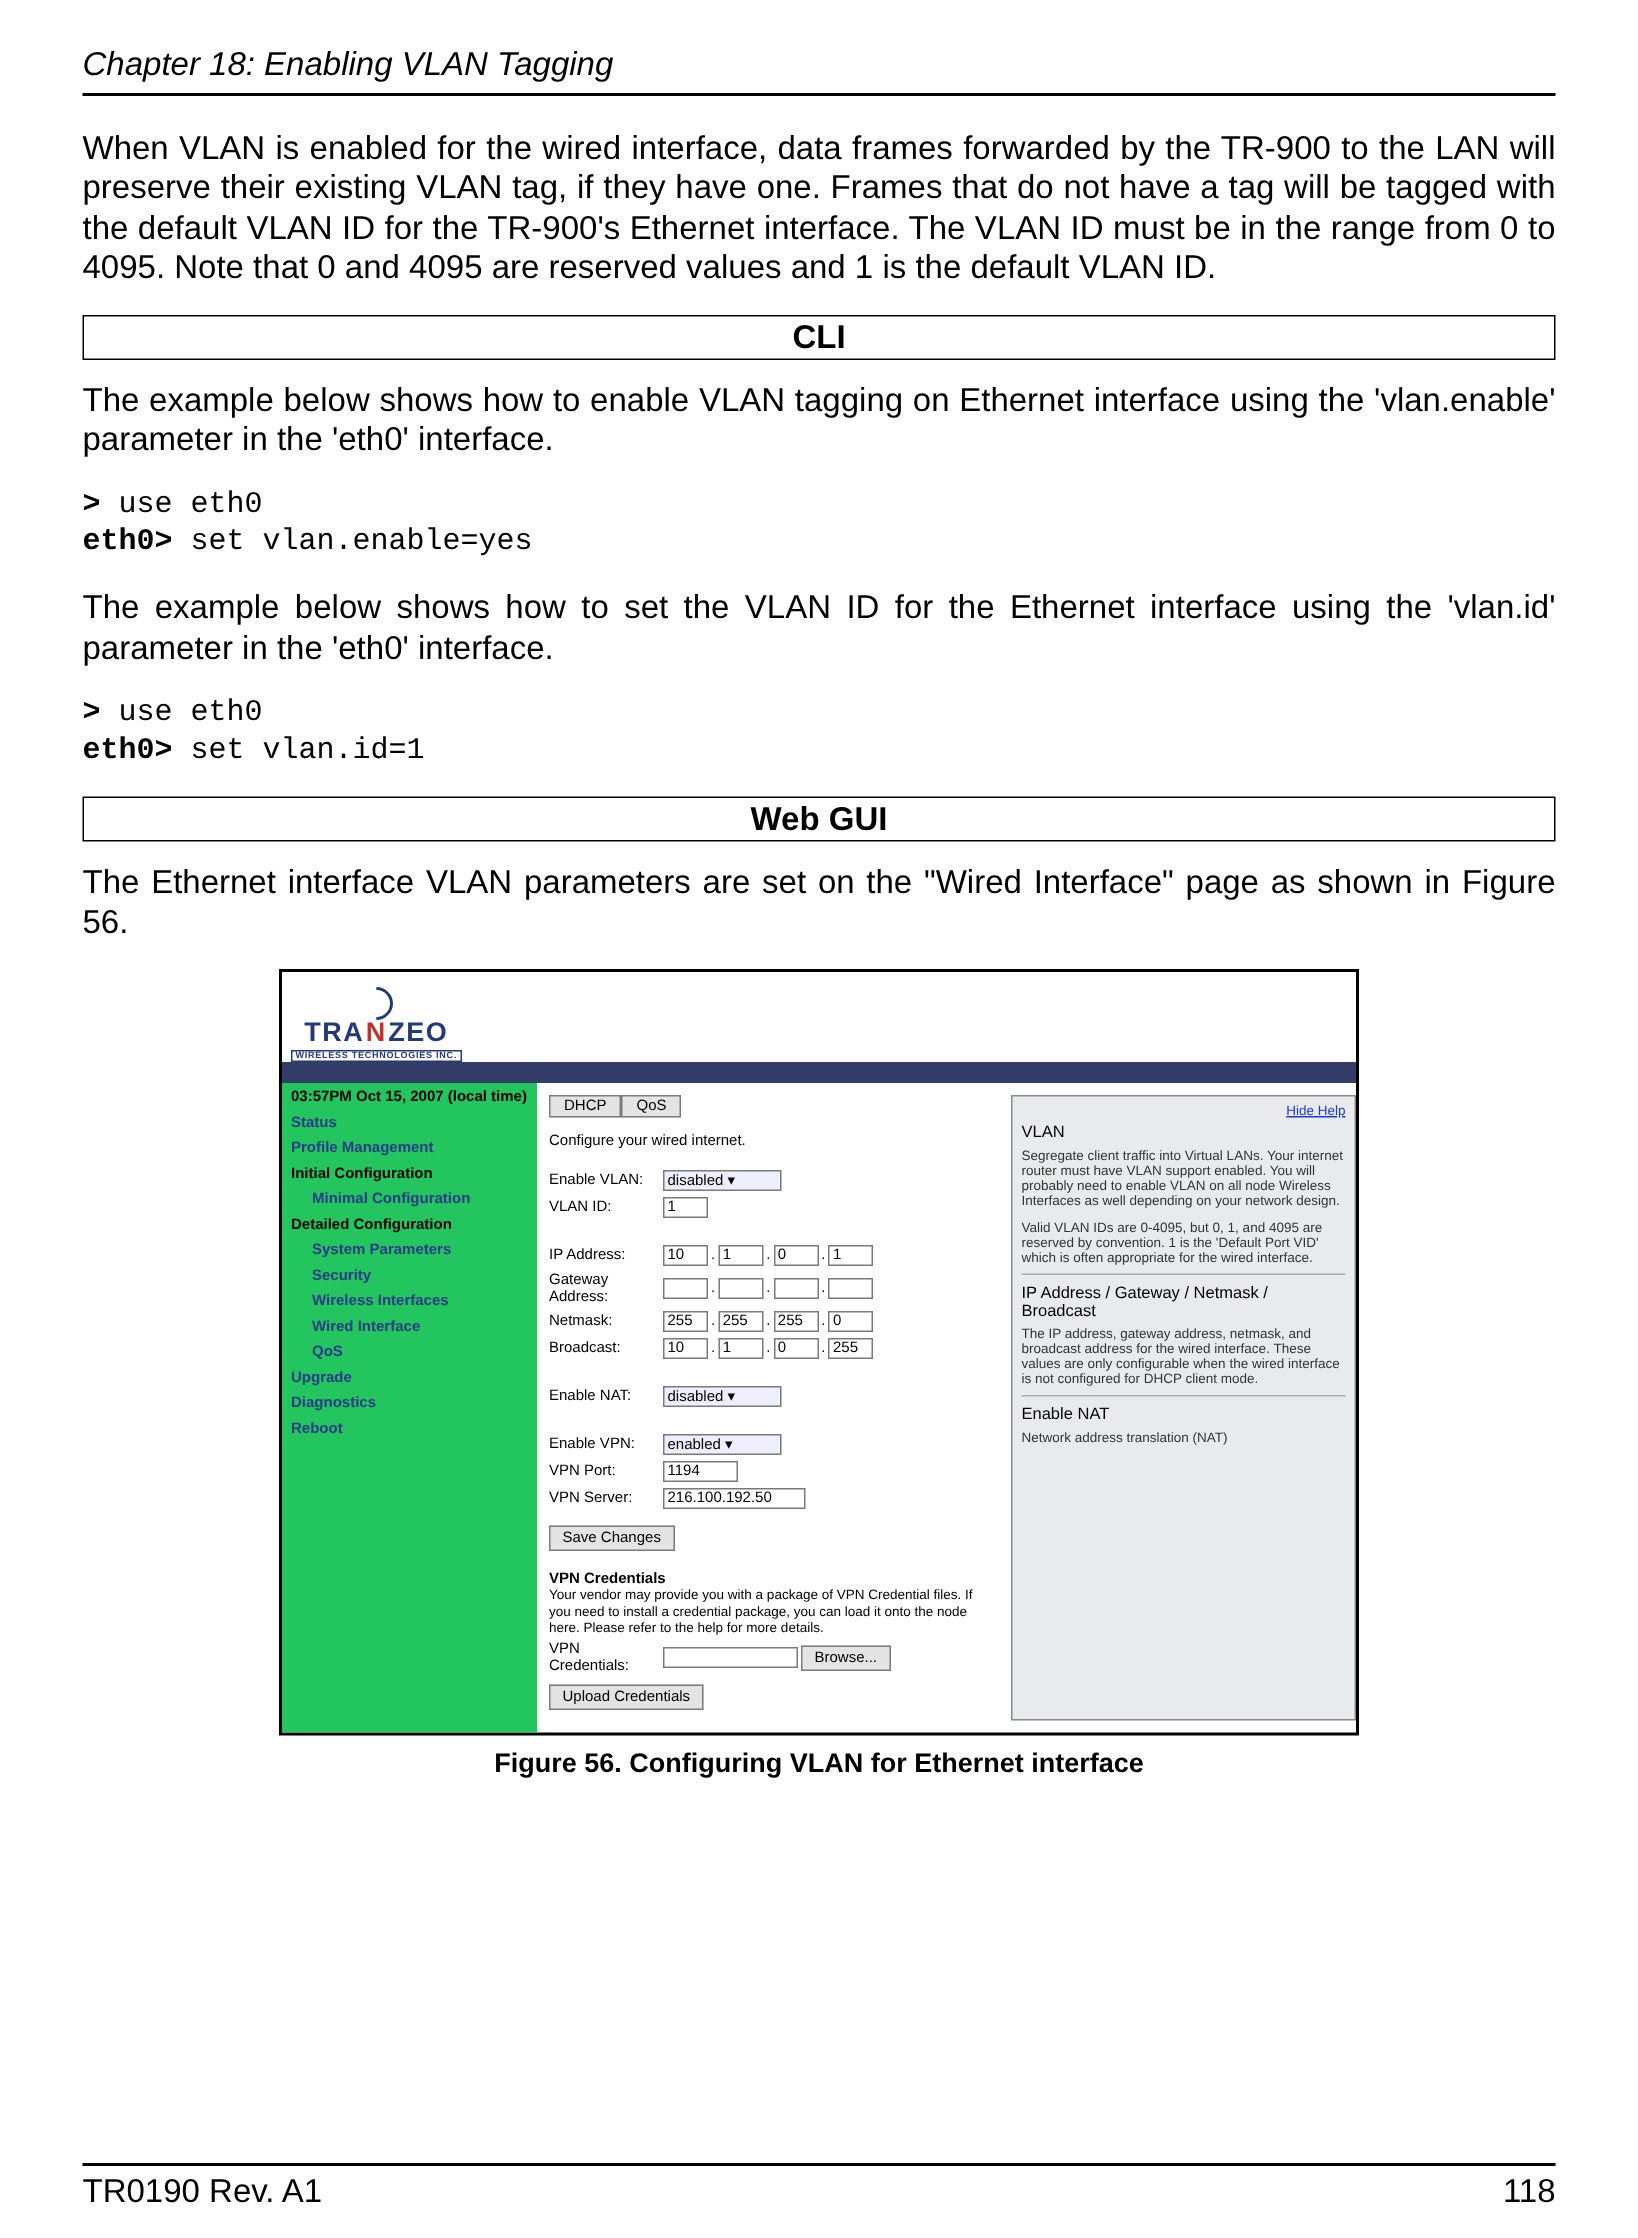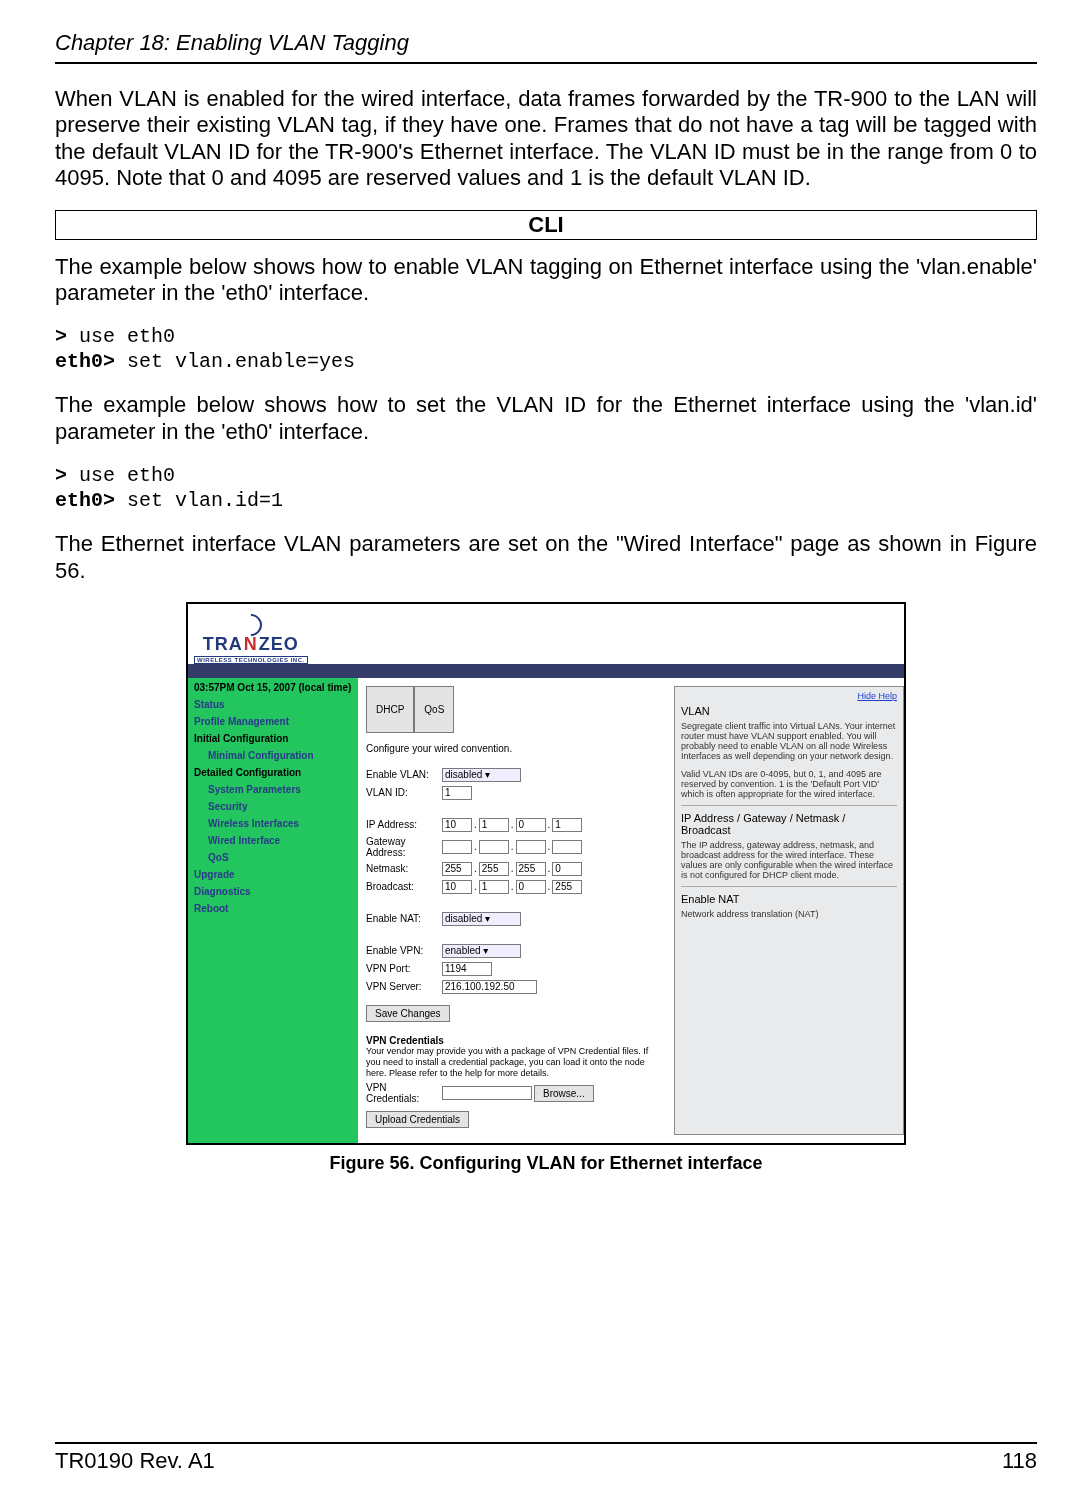--- a/index.html
+++ b/index.html
@@ -100,21 +100,21 @@
     flex: 1;
     padding: 8px 0 8px 8px;
     display: flex;
   }
   .gui-form {
     width: 290px;
     font-size: 10px;
   }
   .tabbtn {
     display:inline-block; border:1px solid #7a7a7a; background:#e4e4e4;
-    padding: 17px 9px; font-size:10px; margin-right:0px;
+    padding: 1px 9px; font-size:10px; margin-right:0px;
   }
   .form-row { display:flex; align-items:center; margin:4px 0; }
   .form-label { width: 76px; }
   .sel, .inp, .btn {
     border:1px solid #7a7a7a; background:#fff; font-size:10px; padding:0 2px; height:14px; box-sizing:border-box;
   }
   .sel { width:79px; background:#eef;}
   .inp { width:30px; text-align:left;}
   .inp-wide { width:95px;}
   .btn { background:#e4e4e4; padding:2px 8px; height:auto;}
@@ -171,20 +171,21 @@
     <div class="cli-line"><span class="prompt-bold">eth0&gt;</span><span> set vlan.enable=yes</span></div>
   </div>
 
   <div class="body-text">The example below shows how to set the VLAN ID for the Ethernet interface using the 'vlan.id' parameter in the 'eth0' interface.</div>
 
   <div class="cli-block">
     <div class="cli-line"><span class="prompt-bold">&gt;</span><span> use eth0</span></div>
     <div class="cli-line"><span class="prompt-bold">eth0&gt;</span><span> set vlan.id=1</span></div>
   </div>
 
+  <div class="section-box">Web GUI</div>
 
   <div class="body-text">The Ethernet interface VLAN parameters are set on the "Wired Interface" page as shown in Figure 56.</div>
 
   <div class="figure-wrap">
     <div class="gui-box">
       <div class="gui-top">
         <div class="logo-block">
           <div class="logo-swirl"></div>
           <div class="logo-text">
               <span>TRA</span>
@@ -210,21 +211,21 @@
           <div class="nav-item nav-sub">QoS</div>
           <div class="nav-item">Upgrade</div>
           <div class="nav-item">Diagnostics</div>
           <div class="nav-item">Reboot</div>
         </div>
         <div class="gui-main">
           <div class="gui-form">
             <div style="margin-bottom:8px;">
               <span class="tabbtn">DHCP</span><span class="tabbtn">QoS</span>
             </div>
-            <div style="margin:10px 0 14px 0;">Configure your wired convention.</div>
+            <div style="margin:10px 0 14px 0;">Configure your wired internet.</div>
 
             <div class="form-row">
                 <span class="form-label">Enable VLAN:</span>
                 <span class="sel"><span>disabled</span> ▾</span>
               </div>
             <div class="form-row">
                 <span class="form-label">VLAN ID:</span>
                 <span class="inp">1</span>
               </div>
 

